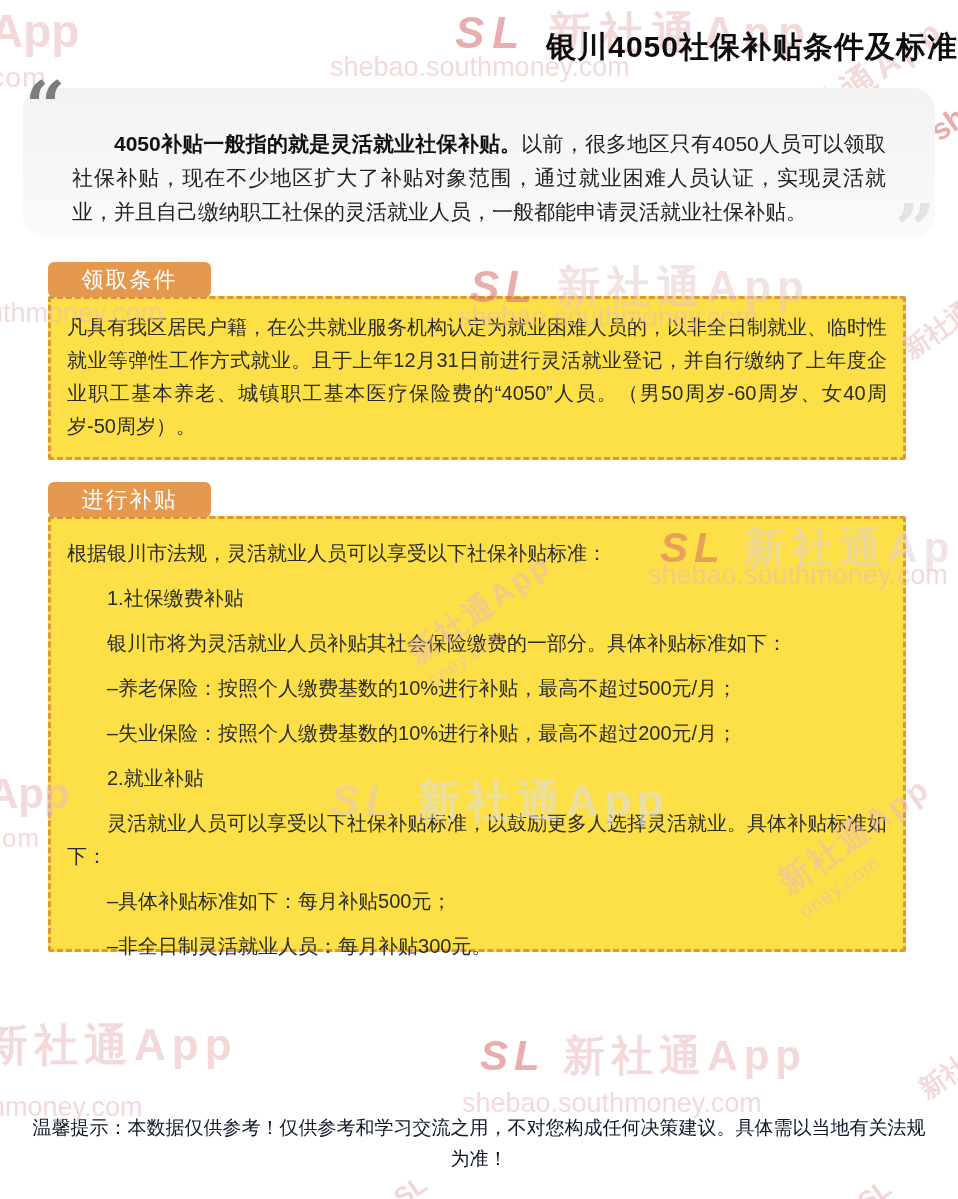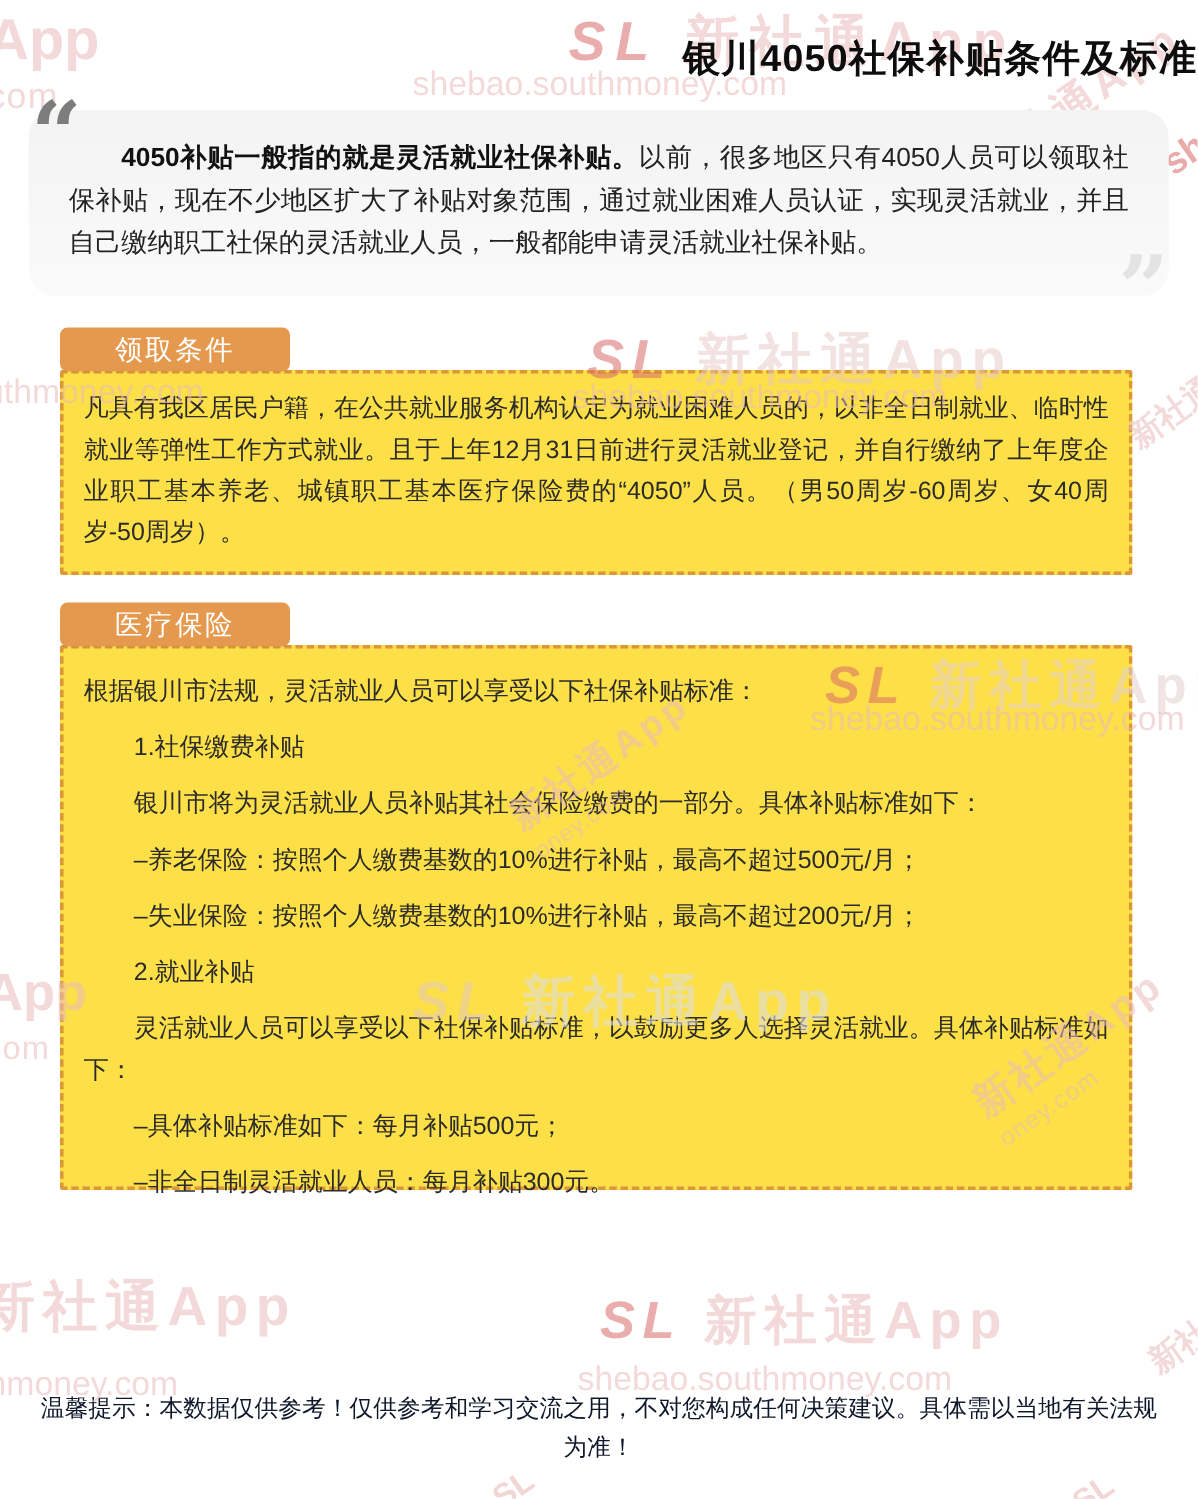--- a/index.html
+++ b/index.html
@@ -17,35 +17,35 @@
     letter-spacing:1px;
   }
 
   
   .quote-box{
     position:absolute;left:23px;top:88px;width:912px;height:149px;
     background:linear-gradient(180deg,#f3f3f4 0%,#fafafb 100%);
     border-radius:22px;z-index:1;
   }
   .quote-text{
-    margin:0;padding:22px 32px 0 32px;
+    margin:17px;padding:22px 32px 0 32px;
     font-size:21px;line-height:34px;color:#222;
     text-indent:2em;text-align:justify;
   }
   .quote-text b{color:#111;}
   .q-mark{
     position:absolute;font-family:"DejaVu Serif","Liberation Serif",serif;
     font-weight:700;font-size:70px;line-height:1;letter-spacing:-6px;
   }
   .q-open{left:2px;top:-16px;color:#7d7d7d;}
   .q-close{right:6px;bottom:-28px;color:#e3e3e3;}
 
   
   .sec-head{
-    position:absolute;left:48px;width:184px;height:35px;z-index:2;
+    position:absolute;left:48px;width:163px;height:35px;z-index:2;
     background:#E5994E;color:#ffffff;font-size:22px;line-height:35px;
     text-align:center;letter-spacing:2px;border-radius:6px;
     box-shadow:0 1px 0 rgba(0,0,0,0.05);
   }
   #head1{top:262px;}
   #head2{top:482px;}
 
   
   .dash-box{
     position:absolute;left:48px;width:858px;box-sizing:border-box;z-index:1;
@@ -146,21 +146,21 @@
     <span class="q-mark q-close">”</span>
   </div>
 
   <div class="sec-head" id="head1">领取条件</div>
   <div class="dash-box" id="box1">
     <div class="inner">
         <p class="para">凡具有我区居民户籍，在公共就业服务机构认定为就业困难人员的，以非全日制就业、临时性就业等弹性工作方式就业。且于上年12月31日前进行灵活就业登记，并自行缴纳了上年度企业职工基本养老、城镇职工基本医疗保险费的“4050”人员。（男50周岁-60周岁、女40周岁-50周岁）。</p>
       </div>
   </div>
 
-  <div class="sec-head" id="head2">医疗保险</div>
+  <div class="sec-head" id="head2">进行补贴</div>
   <div class="dash-box" id="box2">
     <div class="inner">
         <p class="para">根据银川市法规，灵活就业人员可以享受以下社保补贴标准：</p>
         <p class="para indent">1.社保缴费补贴</p>
         <p class="para indent">银川市将为灵活就业人员补贴其社会保险缴费的一部分。具体补贴标准如下：</p>
         <p class="para indent">–养老保险：按照个人缴费基数的10%进行补贴，最高不超过500元/月；</p>
         <p class="para indent">–失业保险：按照个人缴费基数的10%进行补贴，最高不超过200元/月；</p>
         <p class="para indent">2.就业补贴</p>
         <p class="para indent">灵活就业人员可以享受以下社保补贴标准，以鼓励更多人选择灵活就业。具体补贴标准如下：</p>
         <p class="para indent">–具体补贴标准如下：每月补贴500元；</p>

